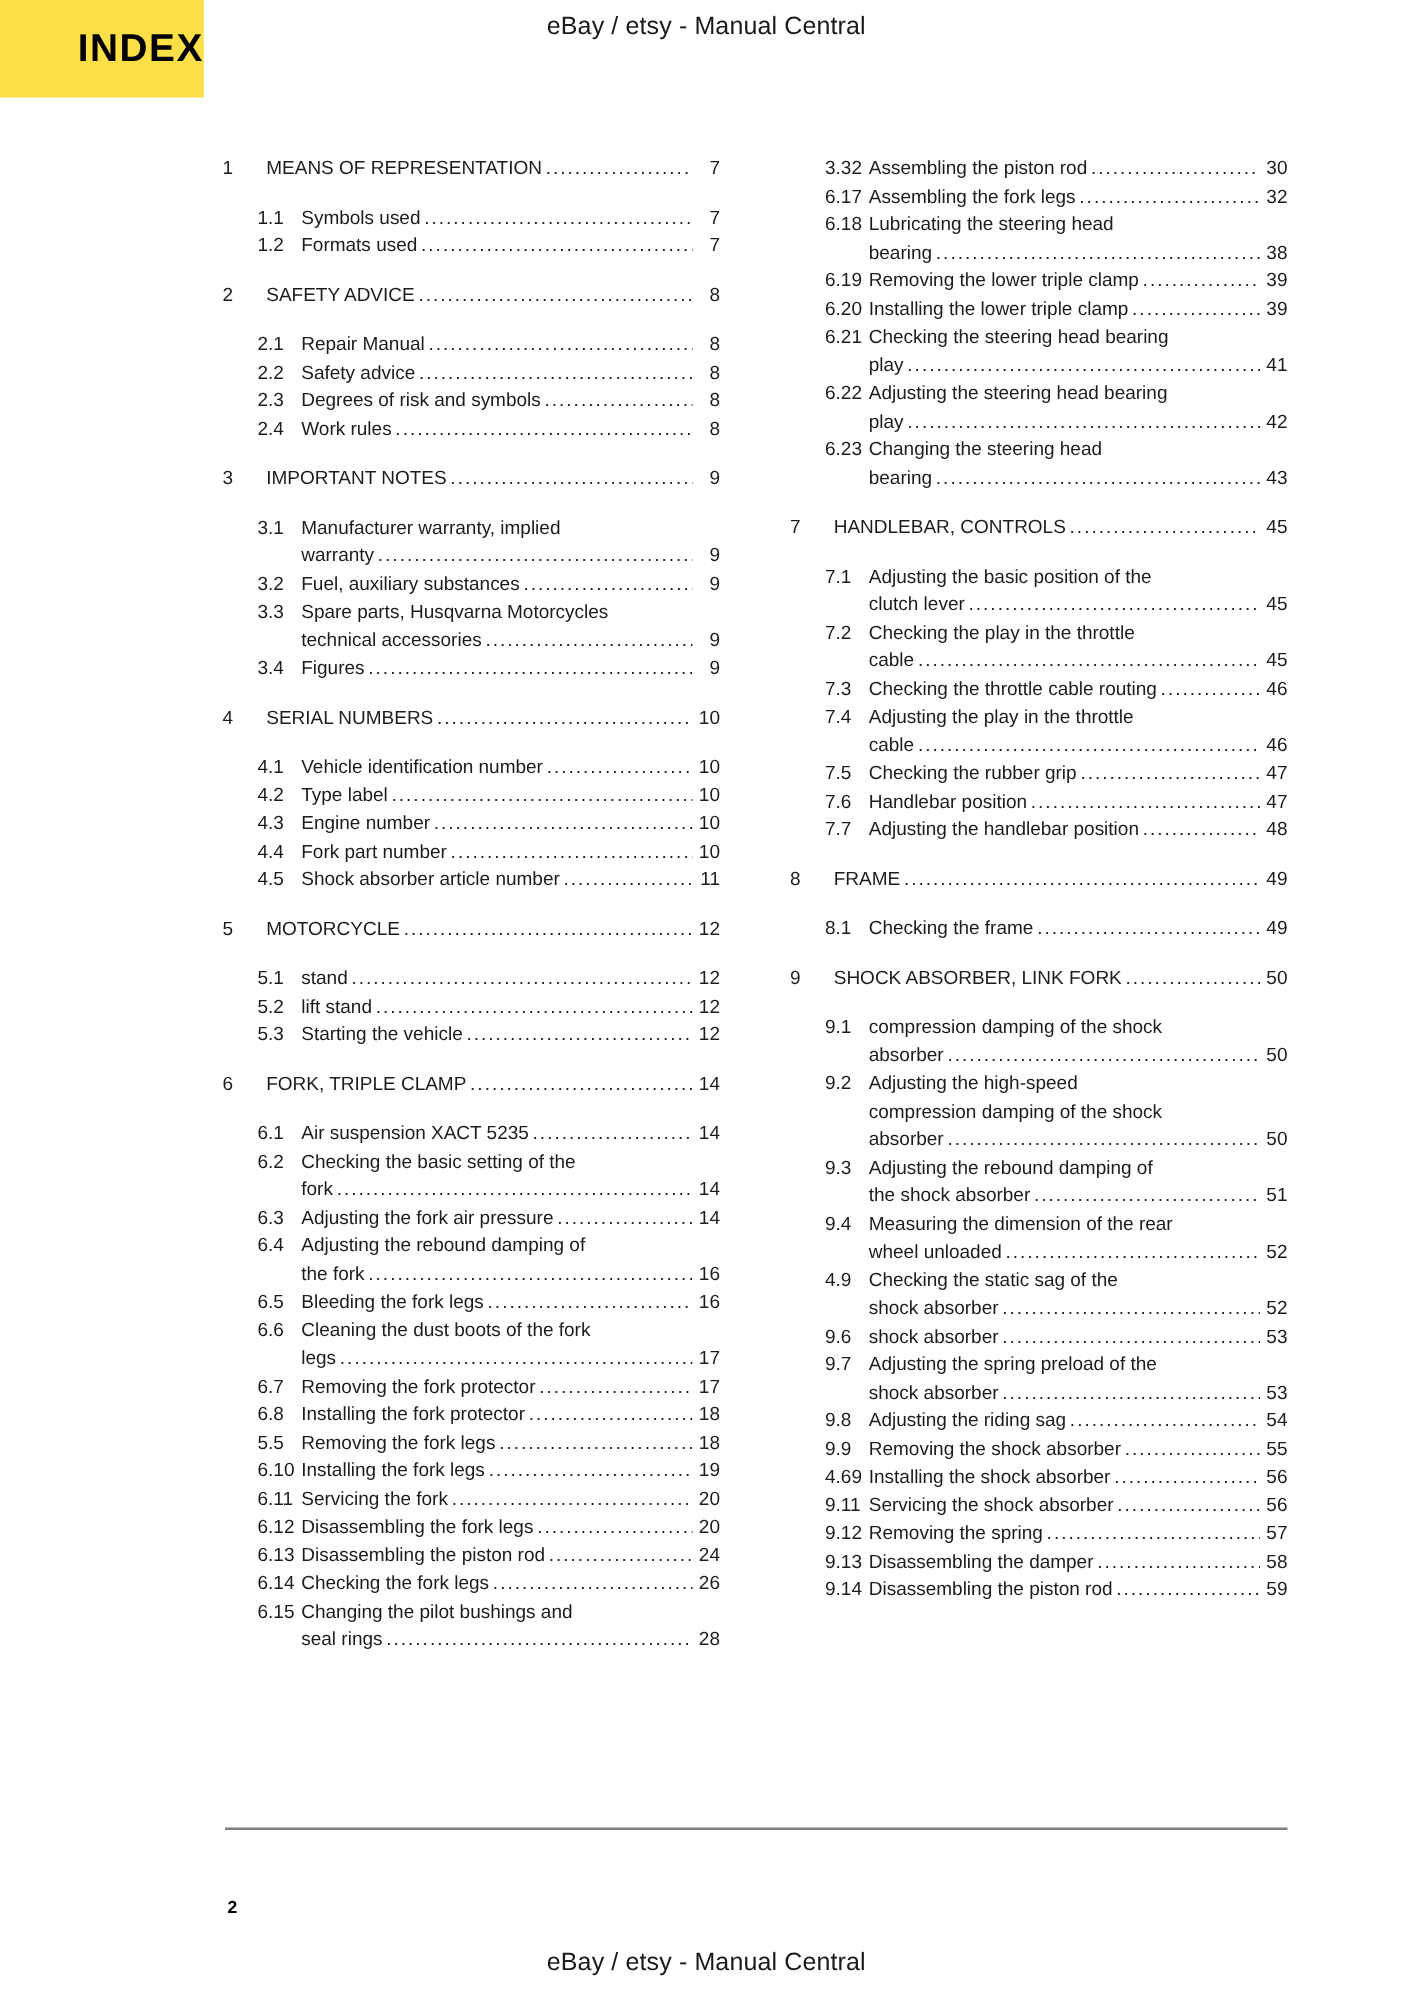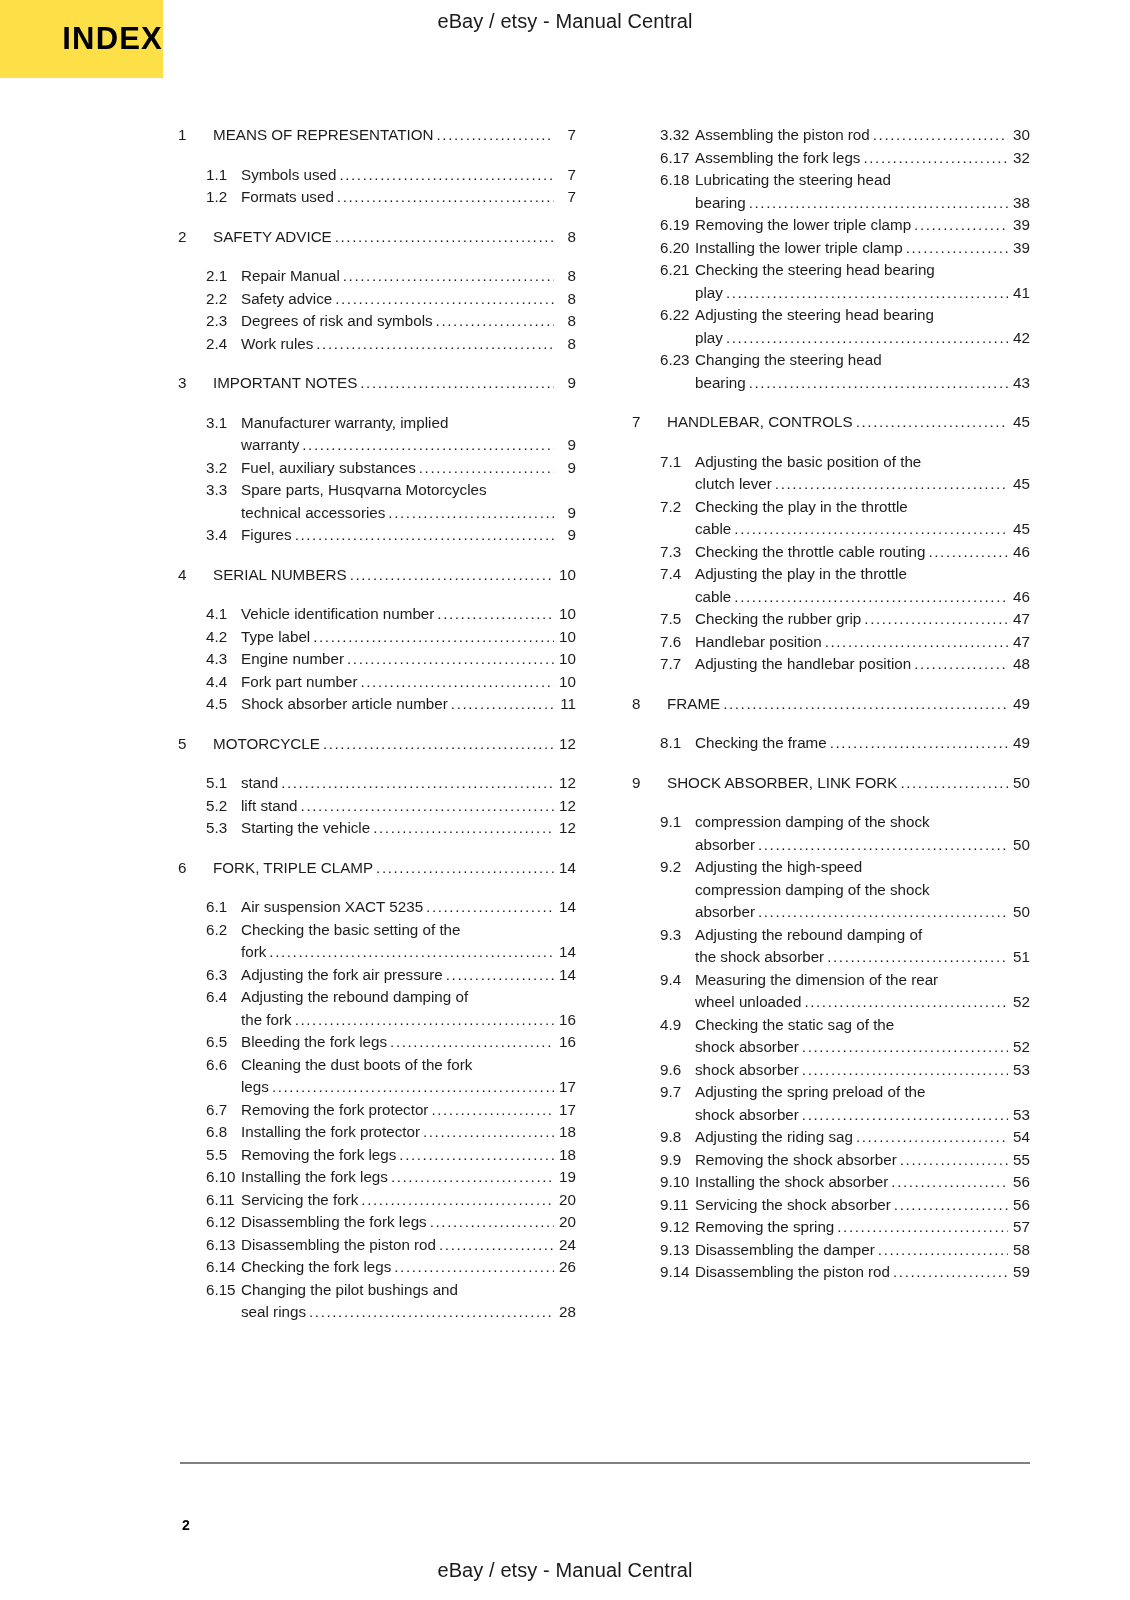--- a/index.html
+++ b/index.html
@@ -996,21 +996,21 @@
         <div class="title-wrap">
           <div class="line">
             <span class="ltext">Removing the shock absorber</span>
             <span class="dots">..........................................................................................</span>
             <span class="pg">55</span>
           </div>
         </div>
       </div>
       <div class="entry level2">
         <div class="num">
-          <span class="num-inner">9.10</span>
+          <span class="num-inner">4.69</span>
         </div>
         <div class="title-wrap">
           <div class="line">
             <span class="ltext">Installing the shock absorber</span>
             <span class="dots">..........................................................................................</span>
             <span class="pg">56</span>
           </div>
         </div>
       </div>
       <div class="entry level2">

